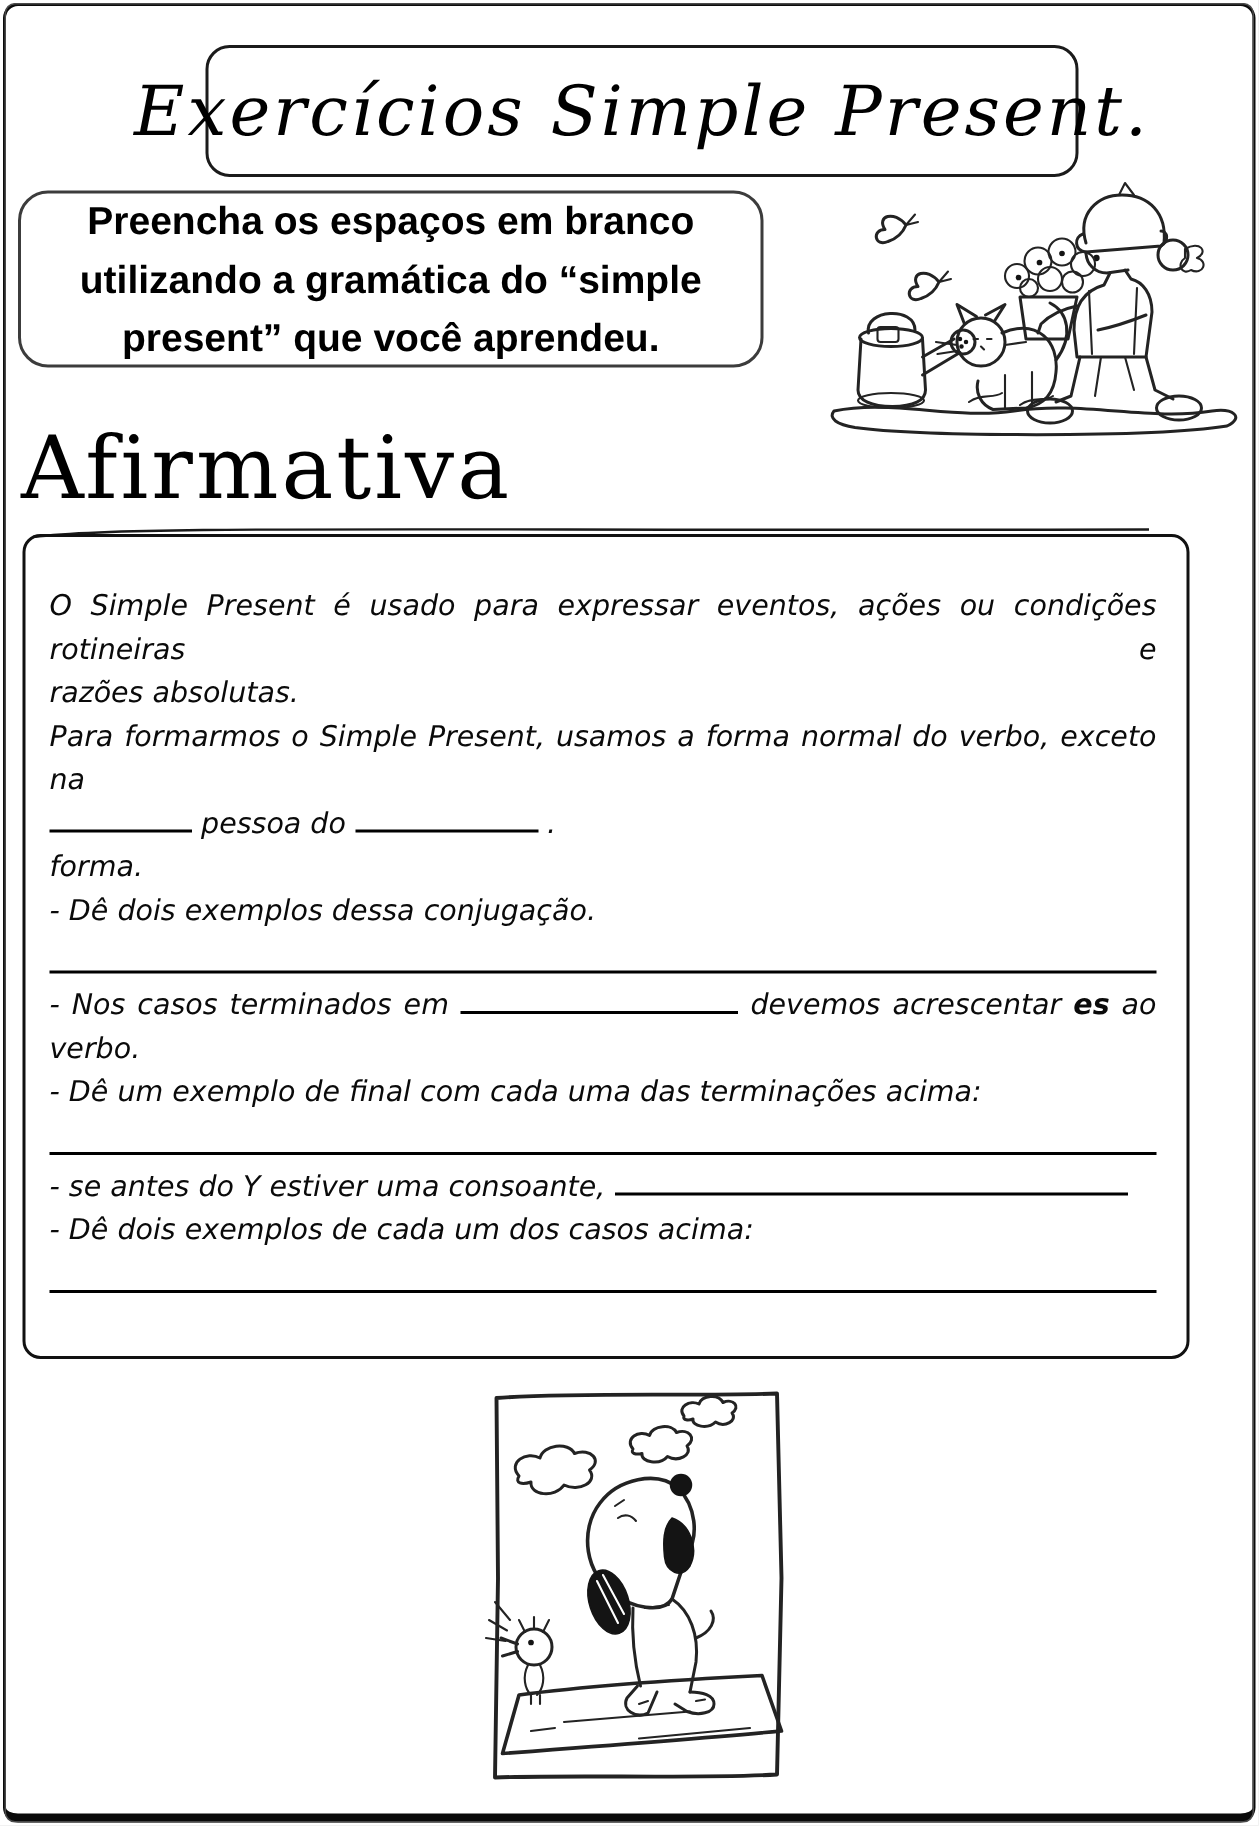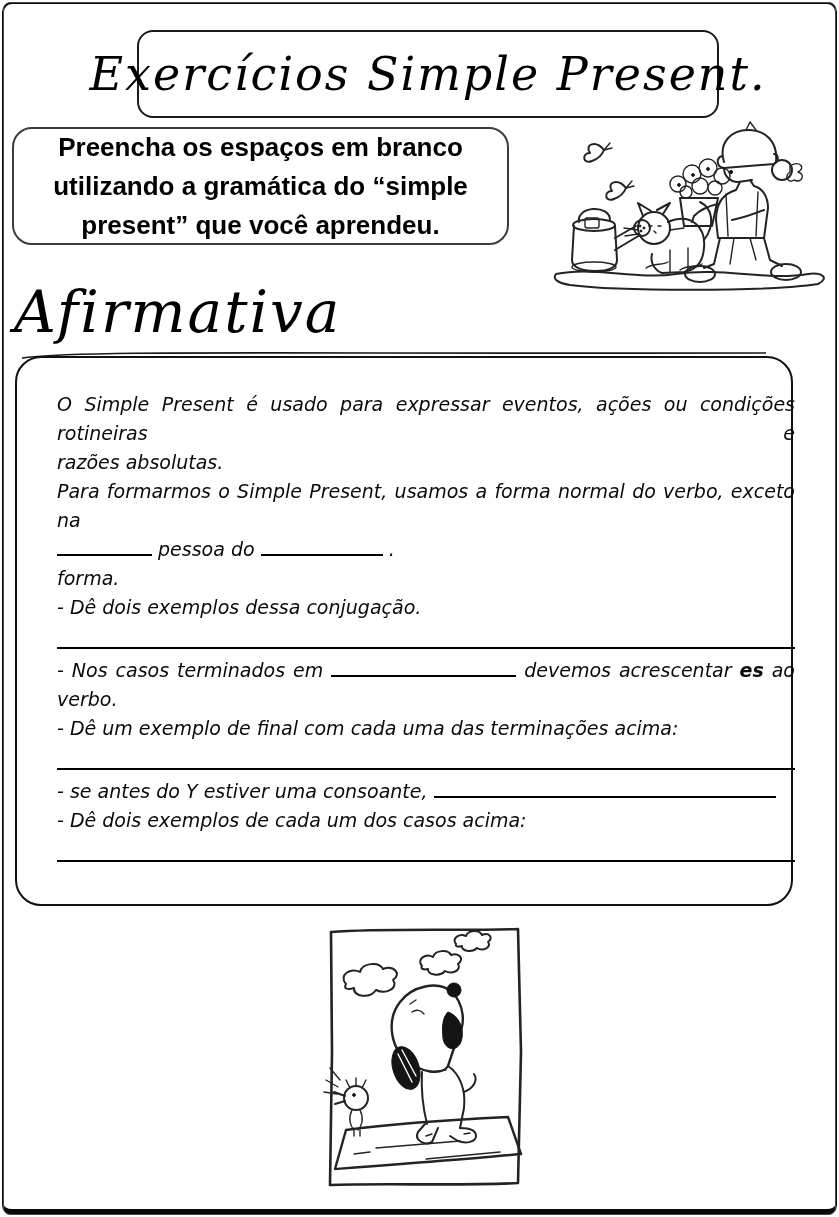--- a/index.html
+++ b/index.html
@@ -16,27 +16,27 @@
   .title-text{font-family:"DejaVu Serif",serif;font-style:italic;font-size:46px;letter-spacing:2px;white-space:nowrap;}
 
   
   .instruction-box{position:absolute;left:12px;top:127px;width:497px;height:118px;
         border:2px solid #3c3c3c;border-radius:20px;display:flex;align-items:center;justify-content:center;
         padding:4px 18px;box-sizing:border-box;text-align:center;}
   .instruction-text{font-weight:700;font-size:26px;line-height:39px;font-family:"Liberation Sans",sans-serif;}
 
   
   .section-heading{position:absolute;left:14px;top:282px;}
-  .section-heading .word{font-family:"DejaVu Serif",serif;font-style:italic;font-size:58px;line-height:60px;letter-spacing:2px;}
+  .section-heading .word{font-family:"DejaVu Serif",serif;font-size:58px;line-height:60px;letter-spacing:2px;}
   .heading-underline{position:absolute;left:18px;top:348px;width:752px;height:12px;}
 
   
   .main-box{position:absolute;left:15px;top:356px;width:778px;height:550px;
-        border:2px solid #111;border-radius:26px;box-sizing:border-box;
-        padding:32px 14px 0 40px;}
+        border:2px solid #111;border-radius:12px;box-sizing:border-box;
+        padding:32px 14px 0 16px;}
   .lines{width:738px;font-family:"DejaVu Sans",sans-serif;font-style:italic;font-size:19px;color:#0a0a0a;}
   .line{min-height:29px;line-height:29px;white-space:normal;}
   .line.just{text-align:justify;text-align-last:justify;}
   .line .bold{font-weight:700;}
   .blank{display:inline-block;border-bottom:2px solid #000;height:15px;vertical-align:baseline;}
   .rule-row{height:34px;position:relative;}
   .rule{position:absolute;left:0;right:0;bottom:7px;border-bottom:2px solid #000;}
 
   
   .art-garden{position:absolute;left:550px;top:110px;width:288px;height:184px;}

